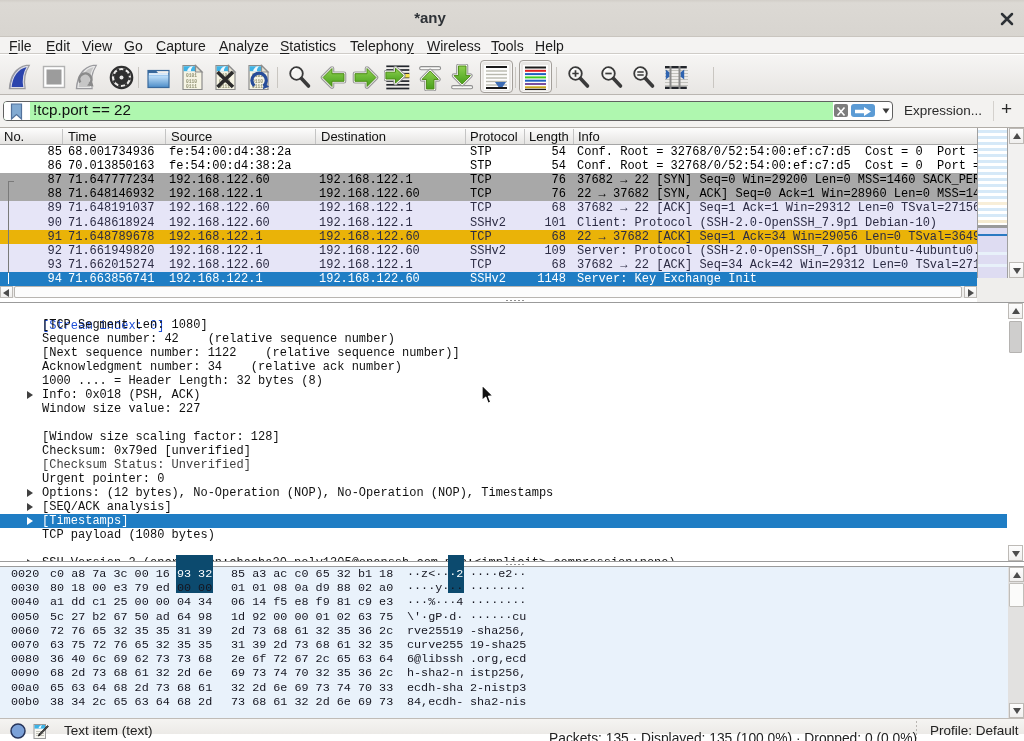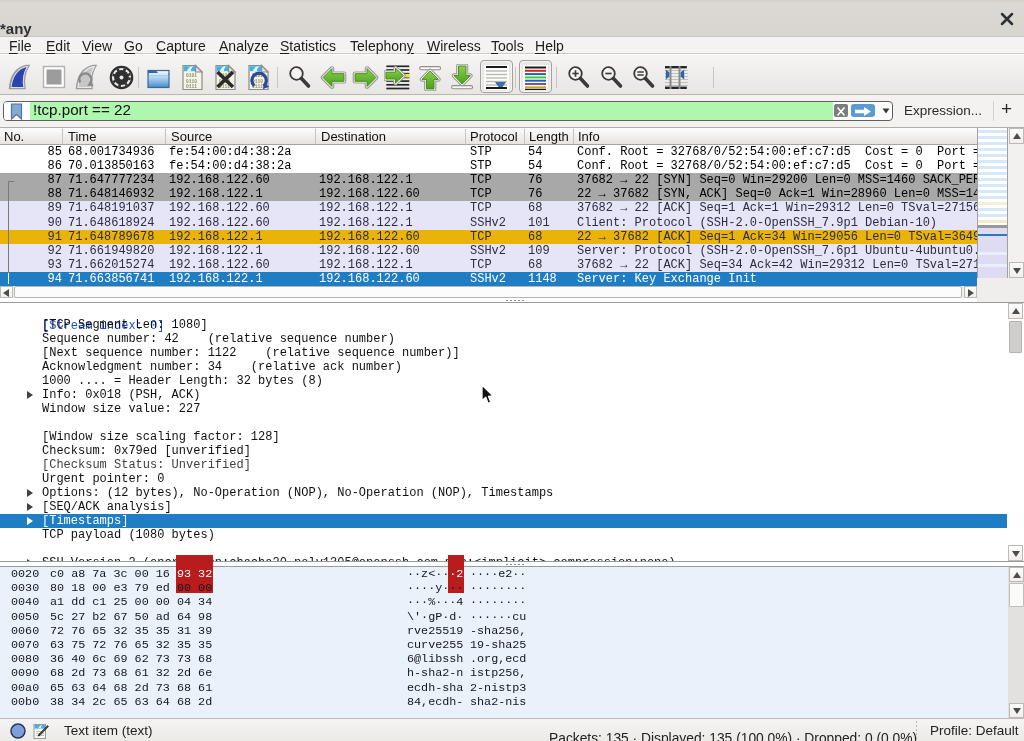--- a/index.html
+++ b/index.html
@@ -1,20 +1,20 @@
 <!DOCTYPE html>
 <html><head><meta charset="utf-8"><style>
 html,body{margin:0;padding:0;width:1024px;height:741px;overflow:hidden;
  font-family:"Liberation Sans",sans-serif;background:#fff;position:relative}
 *{box-sizing:border-box}
 .abs{position:absolute}
 .mono{font-family:"Liberation Mono",monospace;font-size:12px;letter-spacing:0}
 #titlebar{left:0;top:0;width:1024px;height:37px;
  background:linear-gradient(#d2cec8,#dcd9d4 8%,#d8d5d0);border-bottom:1px solid #c9c5bf}
-#title{left:0;top:20px;width:860px;text-align:left;font-weight:bold;
+#title{left:0;top:9px;width:860px;text-align:center;font-weight:bold;
  font-size:15px;color:#2d3136}
 #menubar{left:0;top:37px;width:1024px;height:17px;background:#f4f3f2;
  border-bottom:1px solid #cfccc8;font-size:14px;color:#1c1c1c}
 .mi{position:absolute;top:1px}
 .mi u{text-decoration:underline;text-underline-offset:2px}
 #toolbar{left:0;top:55px;width:1024px;height:40px;
  background:linear-gradient(#f6f5f4,#e8e6e3);border-bottom:1px solid #bab6b1}
 .tb{position:absolute}
 .tsep{position:absolute;top:12px;width:1px;height:21px;background:#c9c6c1}
 .pressed{position:absolute;top:5px;width:33px;height:33px;border:1px solid #a39f9a;
@@ -34,41 +34,41 @@
 #phead{left:0;top:128px;width:1024px;height:17px;
  background:linear-gradient(#fdfdfd,#e5e4e2);border-bottom:1px solid #a5a5a5;
  font-size:13px;color:#111}
 .hsep{position:absolute;top:1px;height:15px;width:1px;background:#c4c4c4}
 .hl{position:absolute;top:1px}
 .prow{position:absolute;left:0;width:977px;height:14.2px;line-height:14.3px;
  white-space:pre;overflow:hidden}
 .prow span{position:absolute;white-space:pre}
 .c-no{left:0;width:62px;text-align:right}
 .c-time{left:68px}.c-src{left:169px}.c-dst{left:319px}.c-pro{left:470px}
-.c-len{left:528px;width:56px;}.c-info{left:577px}
+.c-len{left:510px;width:56px;text-align:right}.c-info{left:577px}
 .drow{position:absolute;left:0;width:1007px;height:14px;line-height:14.1px;
  white-space:pre;overflow:hidden;color:#101010}
 .tri{position:absolute;width:0;height:0;border-left:6px solid #404040;
  border-top:4px solid transparent;border-bottom:4px solid transparent;top:3px}
 .trid{position:absolute;width:0;height:0;border-top:6px solid #404040;
  border-left:4px solid transparent;border-right:4px solid transparent;top:5px}
 #hexp{left:0;top:566px;width:1024px;height:152px;background:#e9f2fb;
  border-top:1px solid #9b9b9b}
 #hexp pre{position:absolute;margin:0;font-family:"Liberation Mono",monospace;
  font-size:11.75px;letter-spacing:0;line-height:14.2px;color:#15151f;top:0}
 #hoff{left:11px;color:#848484}
 #hhex1{left:50px}#hhex2{left:231px}#hasc1{left:407px}#hasc2{left:470px}
-.hsel{background:#b91c1c;color:#fff;padding:12px 1px;margin:0 -1px}
+.hsel{background:#0c4a6e;color:#fff;padding:12px 1px;margin:0 -1px}
 .sb{position:absolute;background:#f2f1f0}
 .sbtn{position:absolute;background:linear-gradient(#fdfdfd,#f0efee);border:1px solid #bdbab6}
 .arrow-u{width:0;height:0;border-left:4.5px solid transparent;border-right:4.5px solid transparent;border-bottom:6px solid #4c4c4c;position:absolute;left:3px;top:4px}
 .arrow-d{width:0;height:0;border-left:4.5px solid transparent;border-right:4.5px solid transparent;border-top:6px solid #4c4c4c;position:absolute;left:3px;top:5px}
 .arrow-l{width:0;height:0;border-top:4.5px solid transparent;border-bottom:4.5px solid transparent;border-right:6px solid #4c4c4c;position:absolute;left:3px;top:2px}
 .arrow-r{width:0;height:0;border-top:4.5px solid transparent;border-bottom:4.5px solid transparent;border-left:6px solid #4c4c4c;position:absolute;left:4px;top:2px}
-#status{left:0;top:718px;width:1024px;height:23px;
+#status{left:0;top:718px;width:1024px;height:16px;
  background:linear-gradient(#f5f4f2,#eceae7);border-top:1px solid #c0bcb7;
  font-size:13.5px;color:#222}
 </style></head>
 <body>
 
 <div class="abs" id="titlebar">
     <div class="abs" id="title">*any</div>
 <svg class="abs" style="left:999px;top:11px" width="16" height="16" viewBox="0 0 16 16">
       <path d="M3 3 L13 13 M13 3 L3 13" stroke="#2d3136" stroke-width="2.5" stroke-linecap="round"></path>
     </svg>
@@ -432,20 +432,30 @@
 <pre id="hhex1">c0 a8 7a 3c 00 16 <span class="hsel">93 32</span>
 80 18 00 e3 79 ed 00 00
 a1 dd c1 25 00 00 04 34
 5c 27 b2 67 50 ad 64 98
 72 76 65 32 35 35 31 39
 63 75 72 76 65 32 35 35
 36 40 6c 69 62 73 73 68
 68 2d 73 68 61 32 2d 6e
 65 63 64 68 2d 73 68 61
 38 34 2c 65 63 64 68 2d</pre>
+<pre id="hhex2">85 a3 ac c0 65 32 b1 18
+01 01 08 0a d9 88 02 a0
+06 14 f5 e8 f9 81 c9 e3
+1d 92 00 00 01 02 63 75
+2d 73 68 61 32 35 36 2c
+31 39 2d 73 68 61 32 35
+2e 6f 72 67 2c 65 63 64
+69 73 74 70 32 35 36 2c
+32 2d 6e 69 73 74 70 33
+73 68 61 32 2d 6e 69 73</pre>
 <pre id="hasc1">··z&lt;··<span class="hsel">·2</span>
 ····y···
 ···%···4
 \'·gP·d·
 rve25519
 curve255
 6@libssh
 h-sha2-n
 ecdh-sha
 84,ecdh-</pre>

